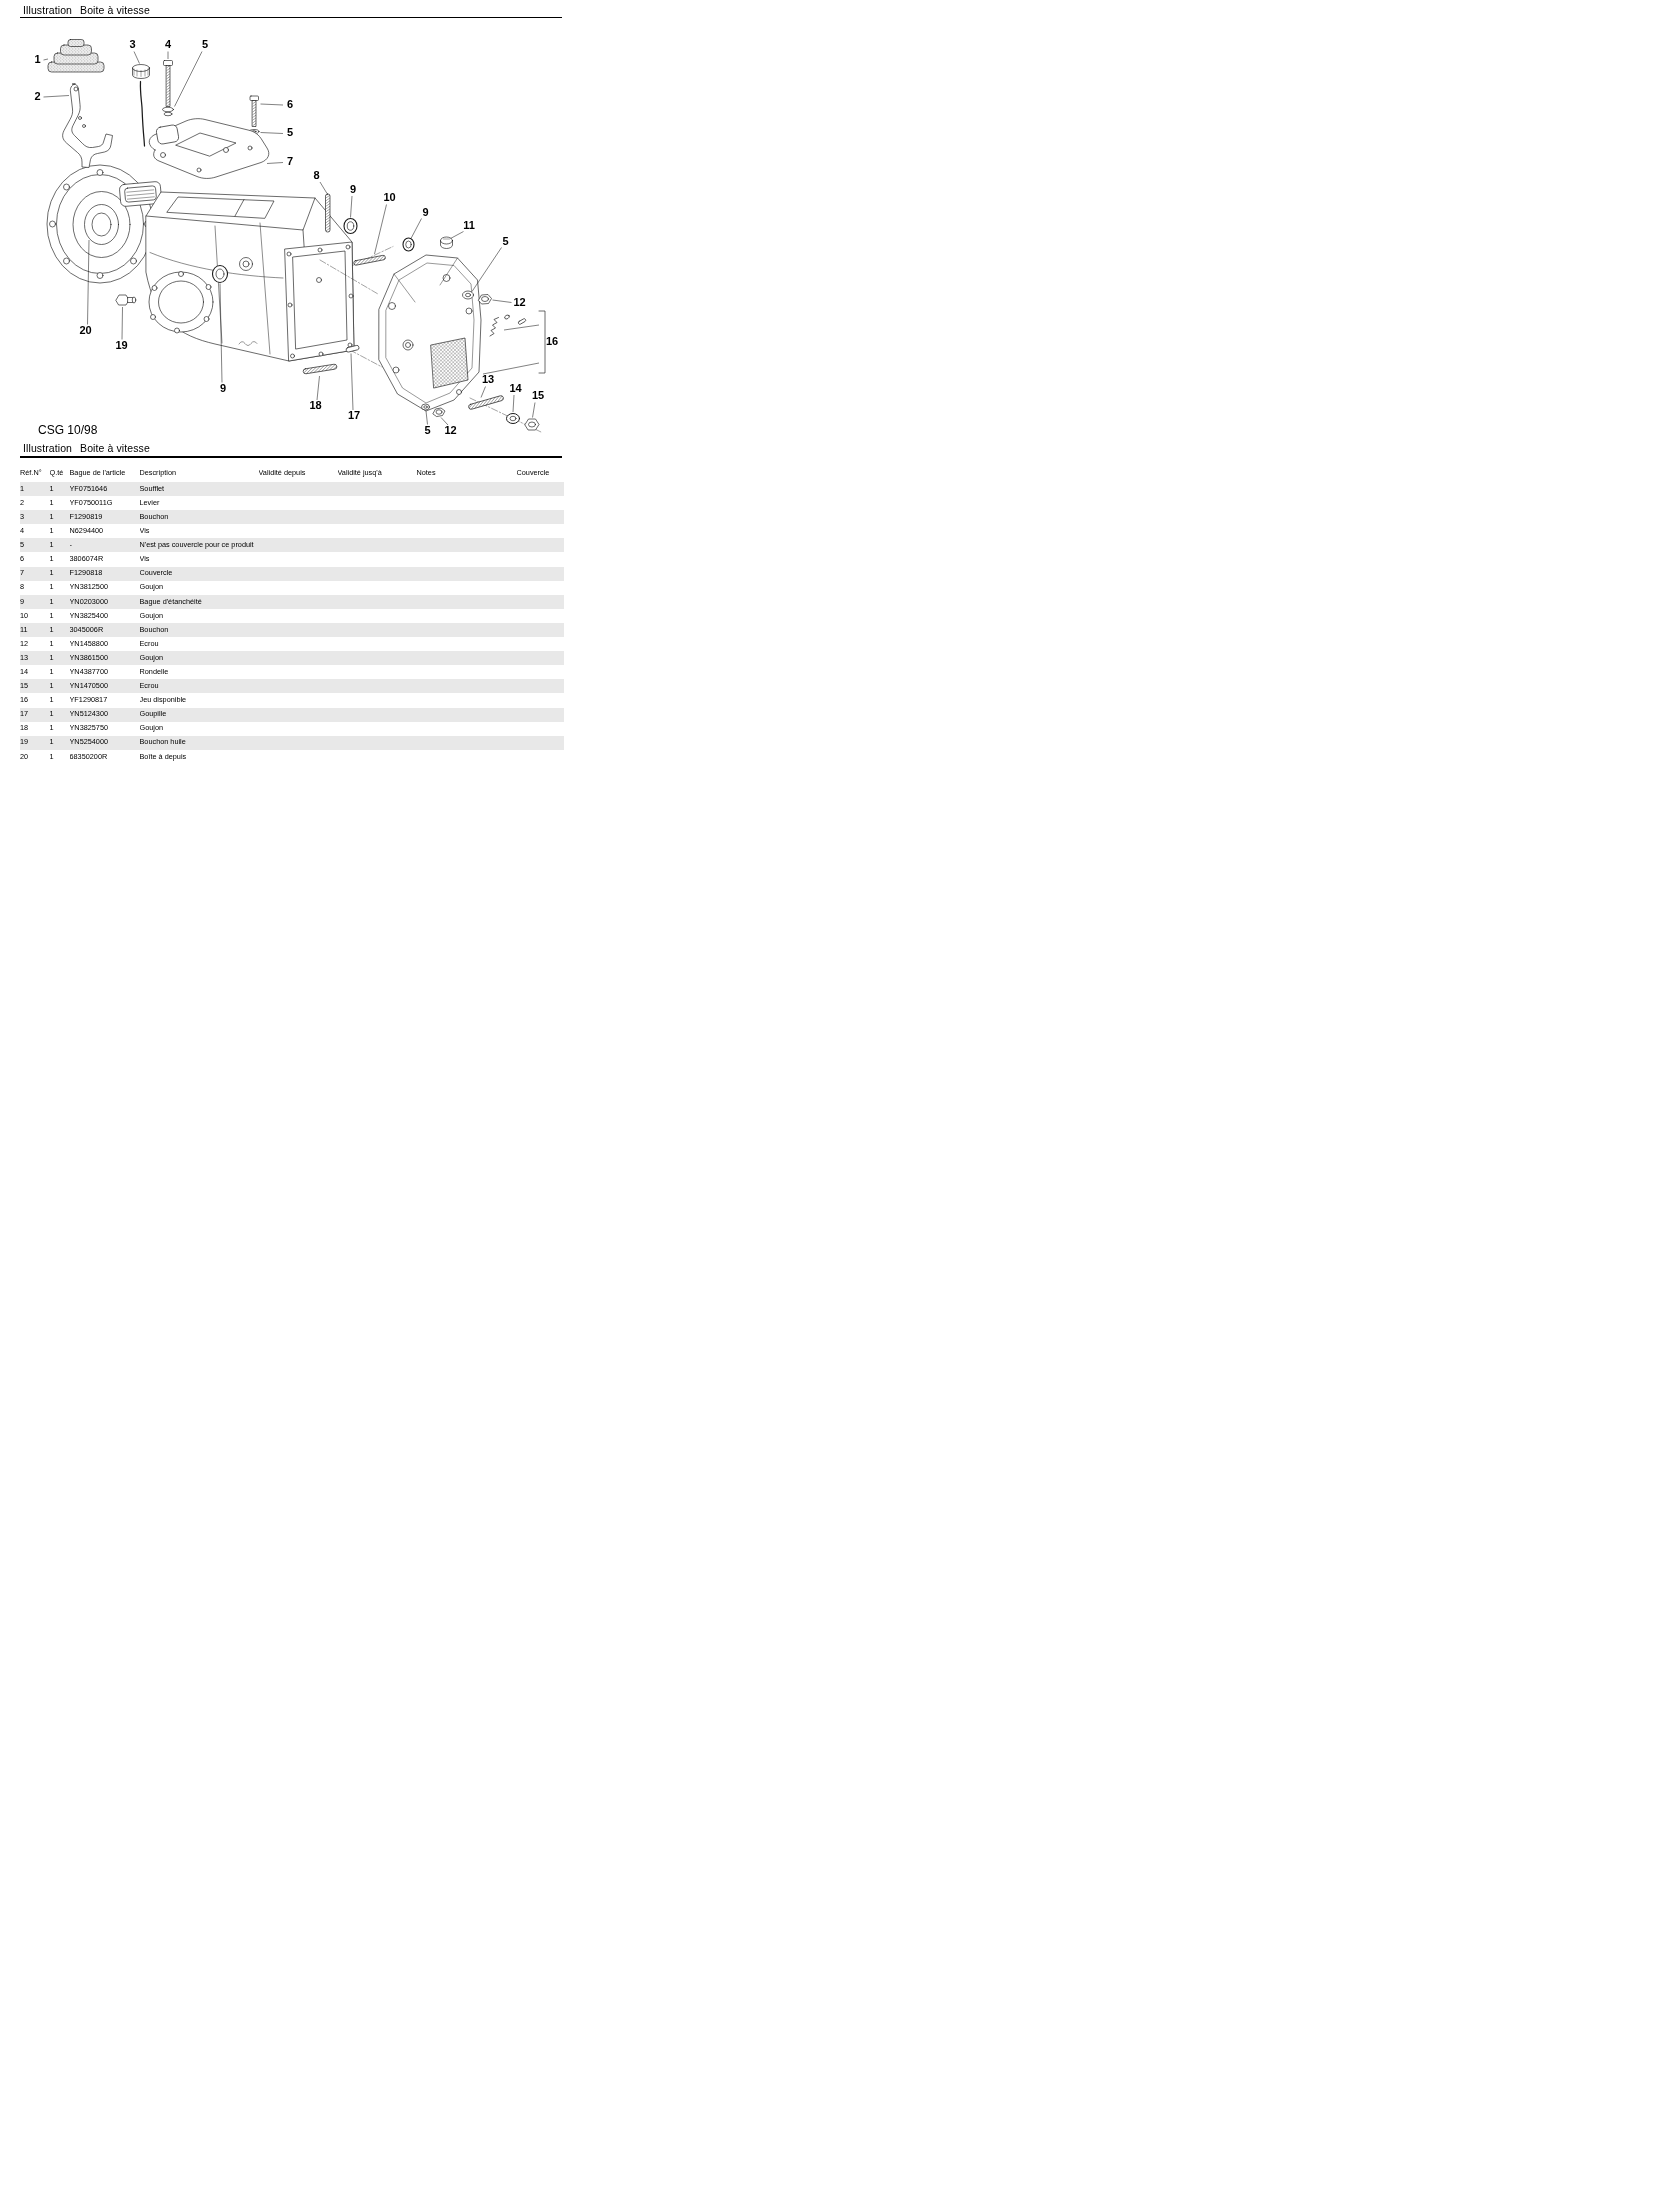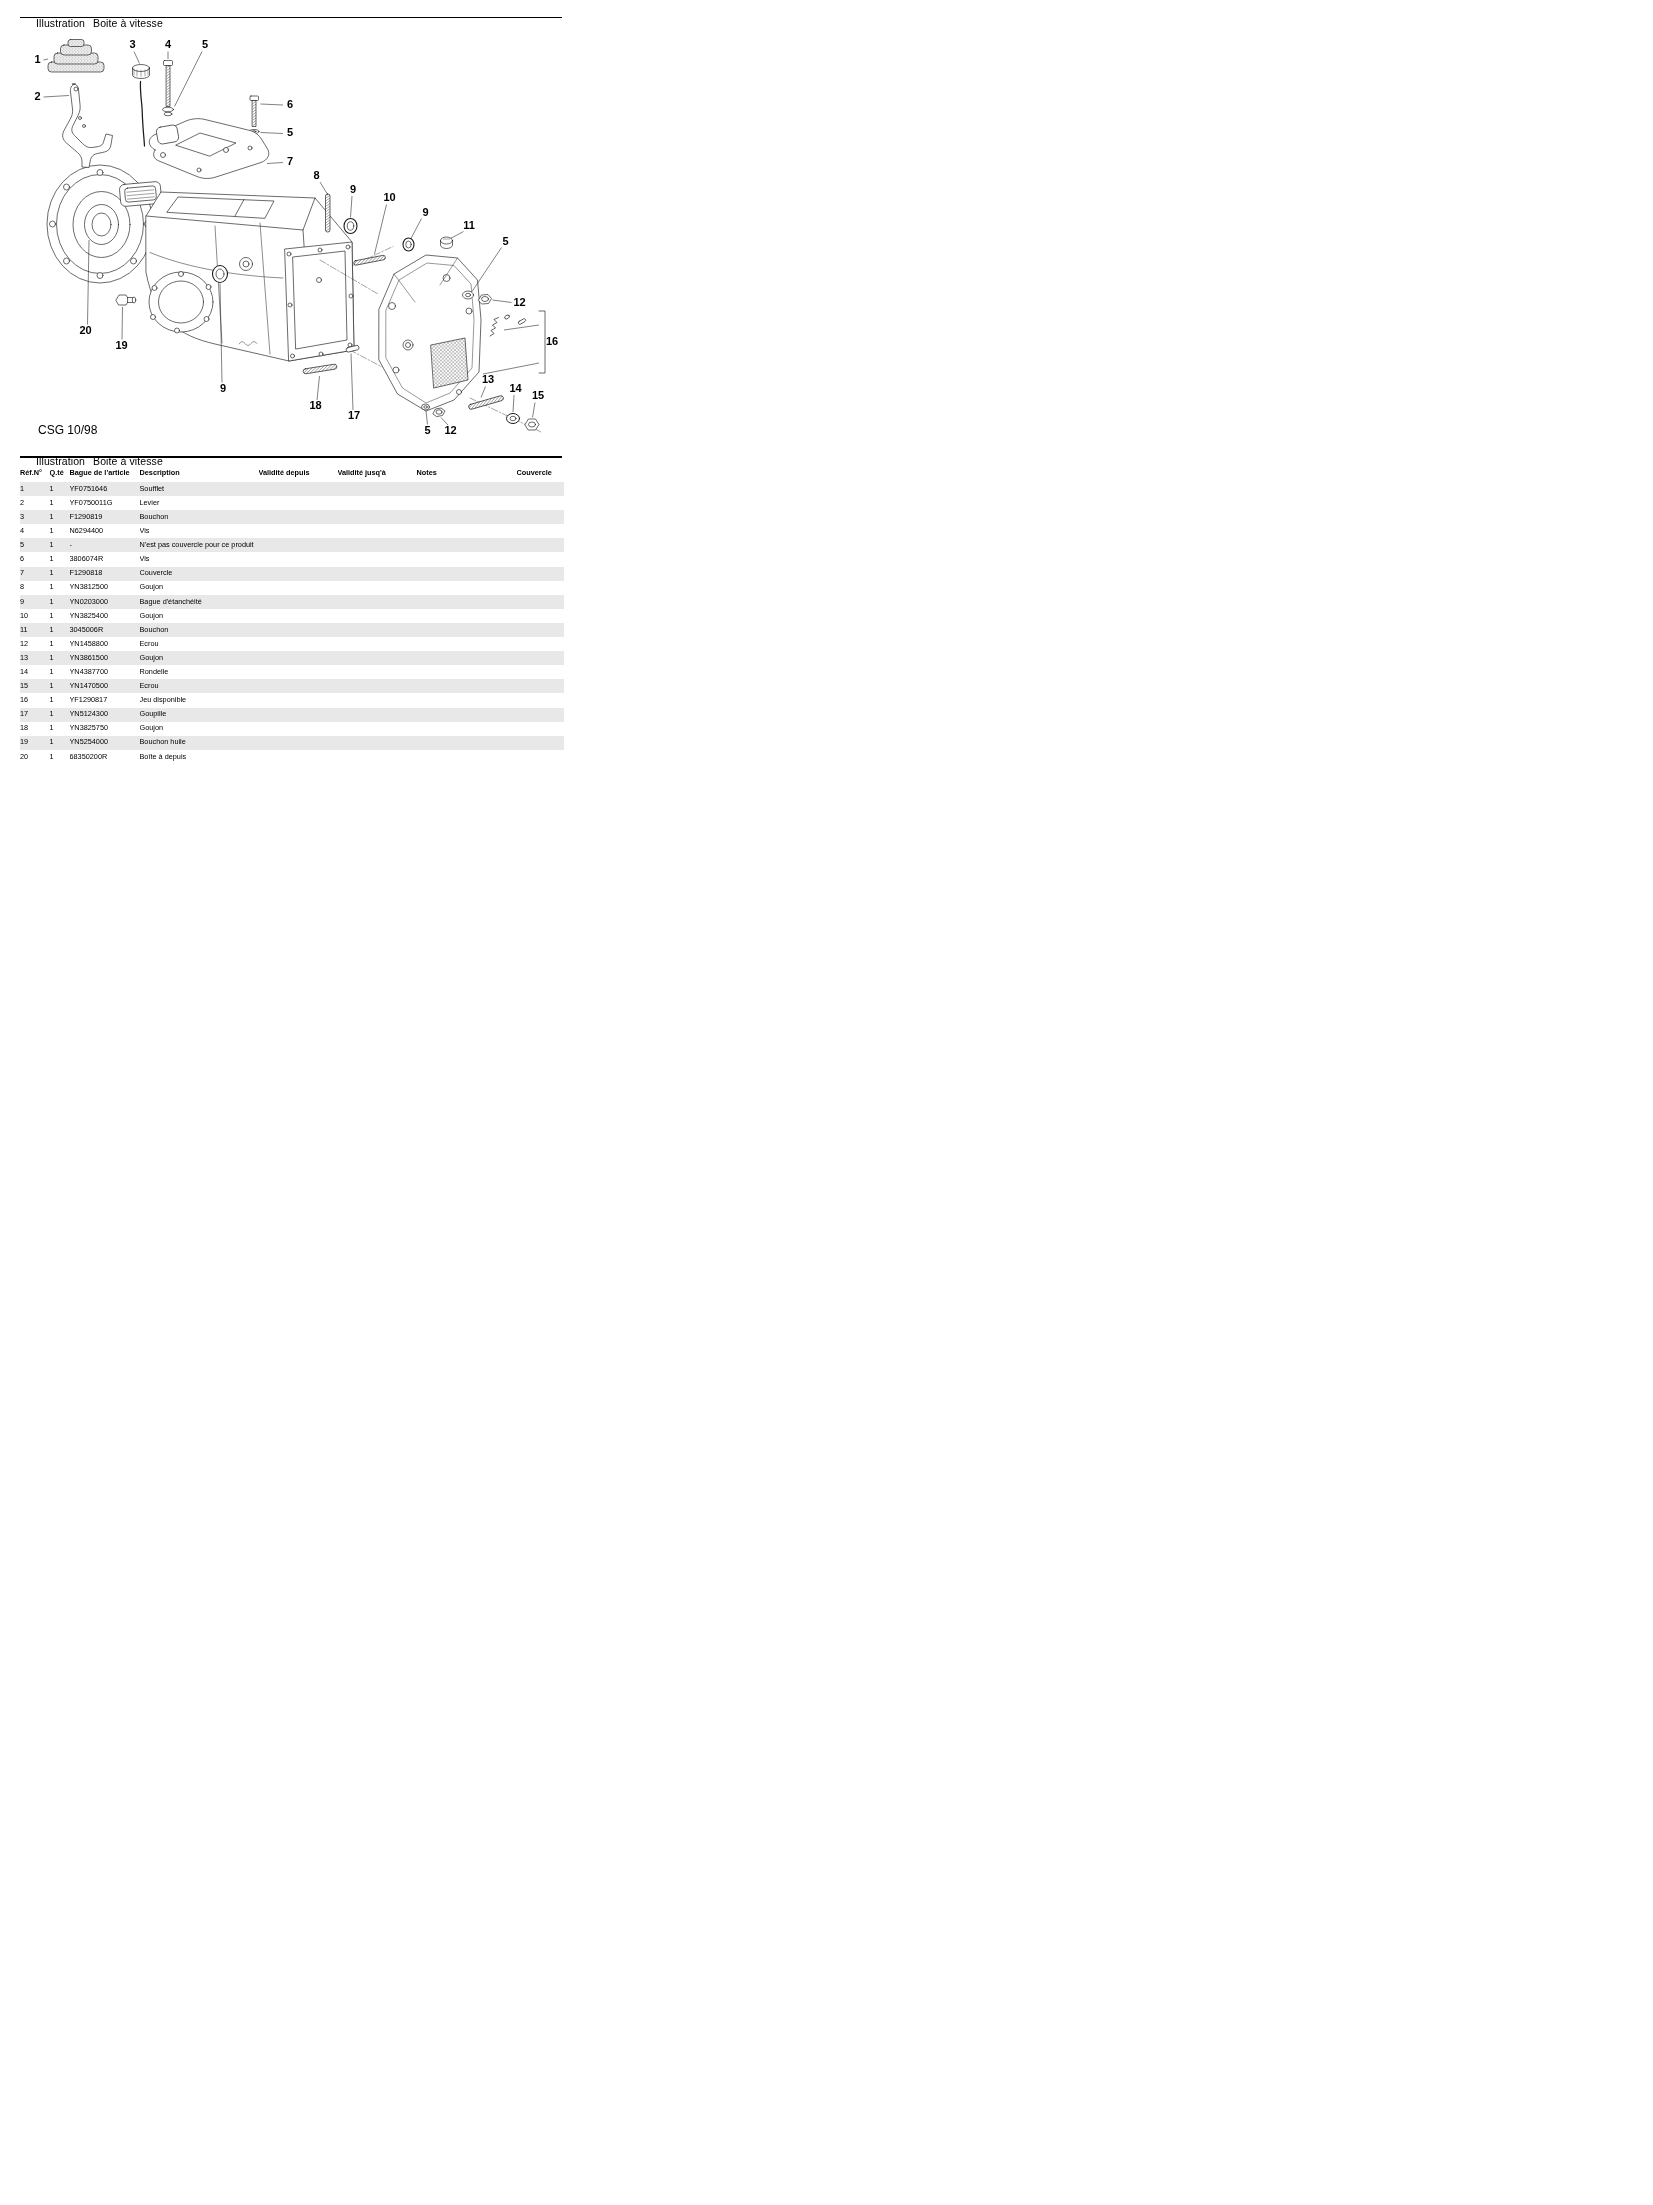--- a/index.html
+++ b/index.html
@@ -6,32 +6,32 @@
   html, body { margin: 0; padding: 0; background: #ffffff; }
   .page {
     position: relative;
     width: 582px;
     height: 777px;
     background: #fff;
     font-family: "Liberation Sans", sans-serif;
     color: #000;
     overflow: hidden;
   }
-  .heading { position: absolute; left: 20px; margin: 16px; font-size: 10.5px; font-weight: 400; letter-spacing: 0.1px; white-space: nowrap; }
+  .heading { position: absolute; left: 20px; margin: 3px; font-size: 10.5px; font-weight: 400; letter-spacing: 0.1px; white-space: nowrap; }
   .heading .gap { display: inline-block; width: 8px; }
   .rule { position: absolute; left: 20px; width: 542px; height: 1.5px; background: #000; }
   #diagram, #callout-layer { position: absolute; left: 0; top: 0; }
   #callout-layer { pointer-events: none; }
   #callout-layer text { pointer-events: auto; }
   .callout { font-family: "Liberation Sans", sans-serif; font-size: 22px; font-weight: 700; fill: #000; text-anchor: middle; dominant-baseline: middle; }
   .leader { stroke: #1a1a1a; stroke-width: 1.1; }
   .csg { position: absolute; left: 38px; top: 423px; font-size: 12px; }
   .table-wrap { position: absolute; left: 20px; top: 465px; width: 542px; }
   table { border-collapse: collapse; width: 100%; table-layout: fixed; font-size: 7.3px; }
-  th { text-align: left; font-weight: 700; padding: 3px 4px 5px 0; overflow: hidden; white-space: nowrap; }
+  th { text-align: left; font-weight: 400; padding: 3px 4px 5px 0; overflow: hidden; white-space: nowrap; }
   td { padding: 2.8px 4px 2.8px 0; vertical-align: top; line-height: 8.5px; overflow: hidden; }
   tbody tr.odd { background: #e8e8e8; }
 </style>
 </head>
 <body>
 
 <div class="page">
 
   <svg id="diagram" width="582" height="440" viewBox="0 0 1164 880">
     <defs>

